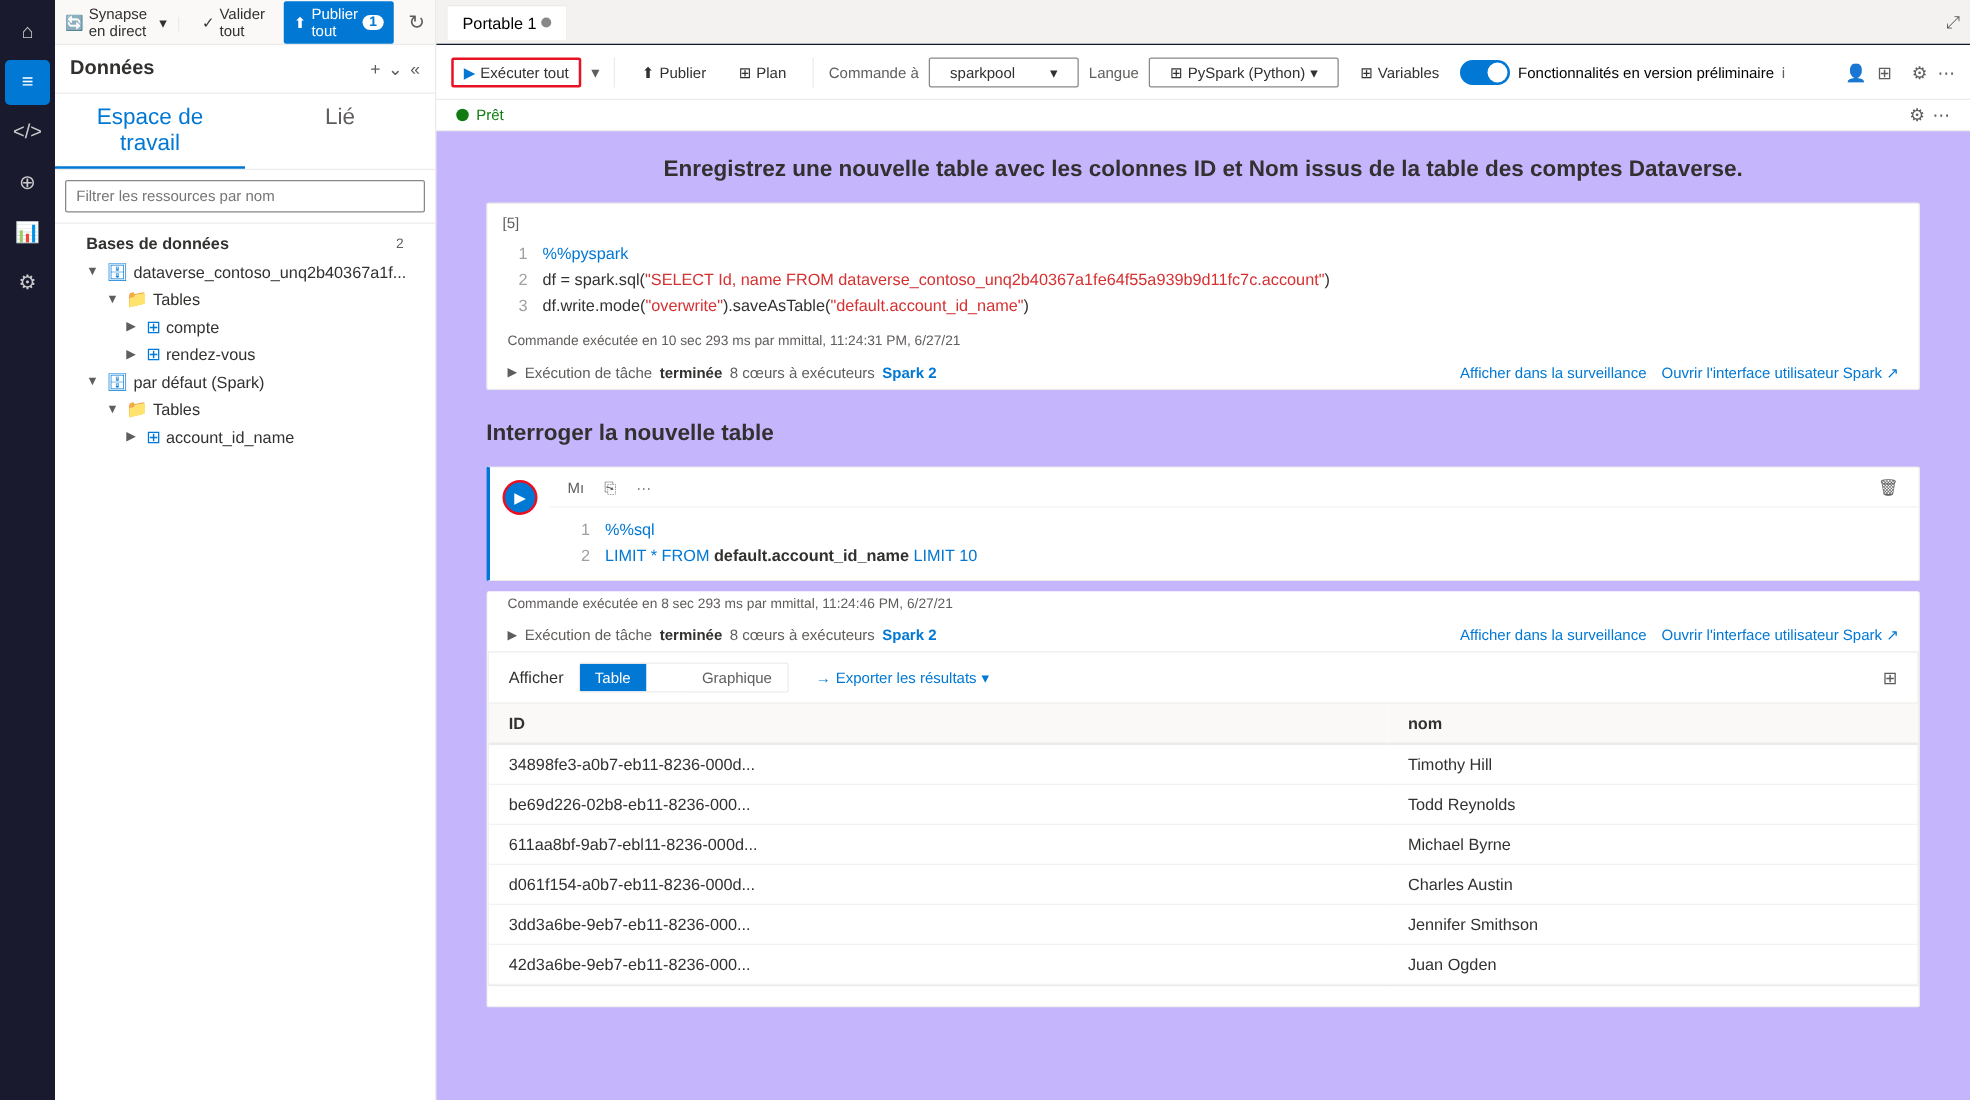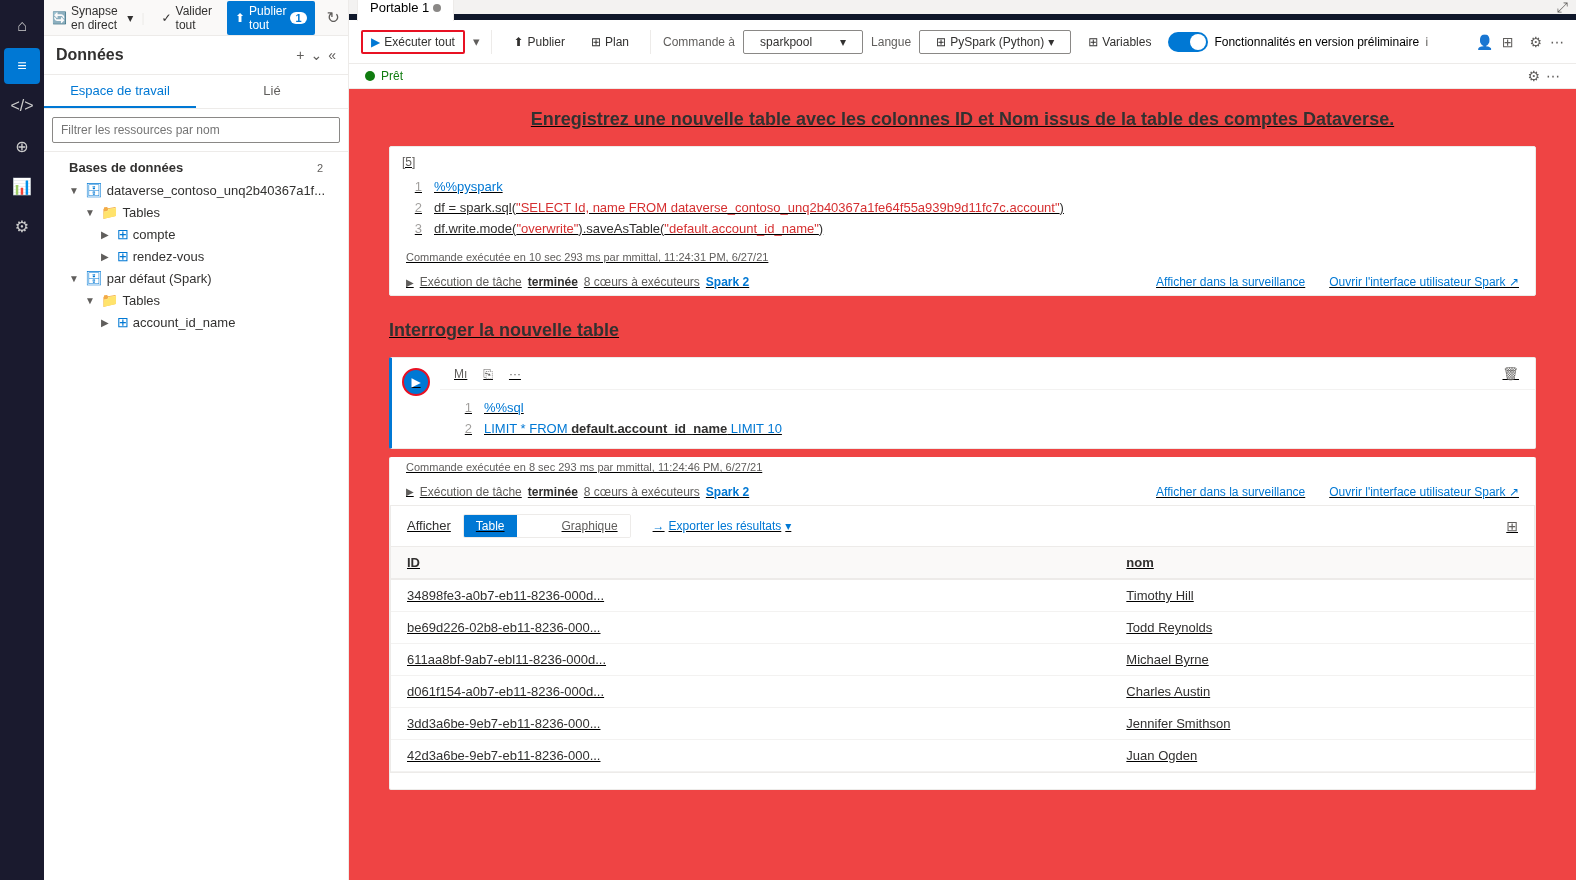--- a/index.html
+++ b/index.html
@@ -49,21 +49,21 @@
     .sidebar-header-icons span { cursor: pointer; font-size: 14px; }
 
     .sidebar-tabs {
       display: flex;
       border-bottom: 1px solid #edebe9;
     }
     .sidebar-tab {
       flex: 1;
       text-align: center;
       padding: 8px;
-      font-size: 13px;
+      font-size: 18px;
       cursor: pointer;
       color: #605e5c;
       border-bottom: 2px solid transparent;
     }
     .sidebar-tab.active { color: #0078d4; border-bottom: 2px solid #0078d4; }
 
     .sidebar-search {
       padding: 8px;
       border-bottom: 1px solid #edebe9;
     }
@@ -125,25 +125,25 @@
       font-size: 12px;
     }
     .synapse-logo { display: flex; align-items: center; gap: 4px; color: #323130; font-size: 12px; }
     .top-bar-sep { color: #edebe9; margin: 0 2px; }
     .top-bar-spacer { flex: 1; }
     .refresh-icon { font-size: 16px; color: #605e5c; cursor: pointer; }
 
     
     .notebook-tabs {
       background: #f3f2f1;
-      border-bottom: 6px solid #0f172a;
+      border-bottom: 1px solid #0f172a;
       display: flex;
       align-items: center;
       padding: 0 8px;
-      height: 20px;
+      height: 36px;
     }
     .nb-tab {
       display: flex; align-items: center; gap: 4px;
       padding: 6px 12px; font-size: 13px; cursor: pointer;
       background: white; border: 1px solid #edebe9;
       border-bottom: none; margin-right: 2px; position: relative;
     }
     .nb-tab .dot { width: 8px; height: 8px; background: #8a8886; border-radius: 50%; }
 
     
@@ -196,23 +196,22 @@
       gap: 6px;
       font-size: 12px;
       color: #107c10;
     }
     .status-dot { width: 10px; height: 10px; background: #107c10; border-radius: 50%; }
 
     
     .notebook-body {
       flex: 1;
       overflow-y: auto;
-      background: #ef4444;
+      background: #c4b5fd;
       padding: 20px 40px;
-      text-decoration: underline;
     }
 
     .cell-heading {
       font-size: 18px;
       font-weight: 600;
       color: #323130;
       margin-bottom: 16px;
       text-align: center;
     }
 
@@ -246,21 +245,21 @@
       color: #605e5c;
     }
     .cell-exec-info {
       display: flex; align-items: center; gap: 6px;
       padding: 4px 16px 6px;
       font-size: 12px; color: #605e5c;
     }
     .cell-exec-info .chevron { font-size: 10px; }
     .exec-status { font-weight: 600; color: #323130; }
     .exec-spark { color: #0078d4; font-weight: 600; }
-    .cell-links { margin-left: auto; display: flex; gap: 24px; }
+    .cell-links { margin-left: auto; display: flex; gap: 12px; }
     .cell-link { color: #0078d4; cursor: pointer; text-decoration: none; font-size: 12px; }
 
     
     .section-heading {
       font-size: 18px;
       font-weight: 600;
       color: #323130;
       margin: 24px 0 16px;
     }
 

